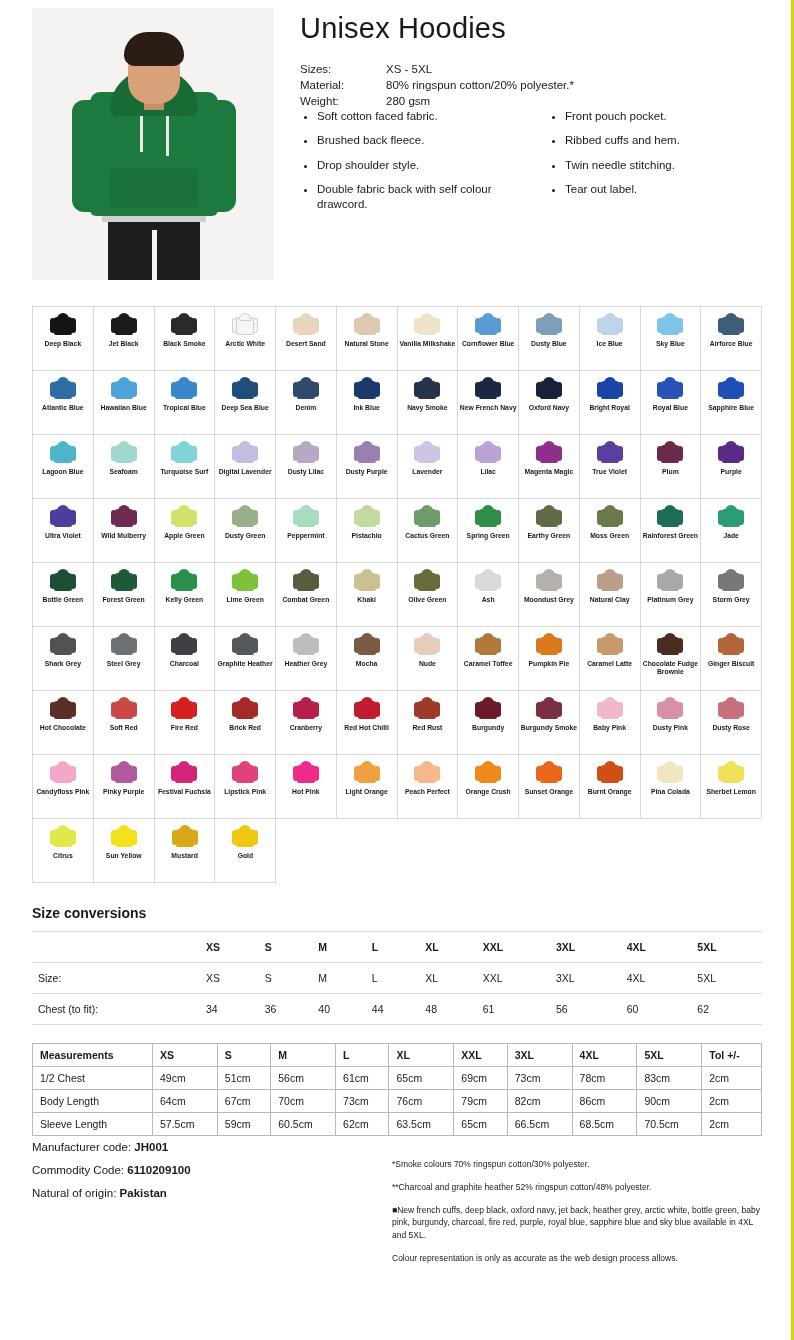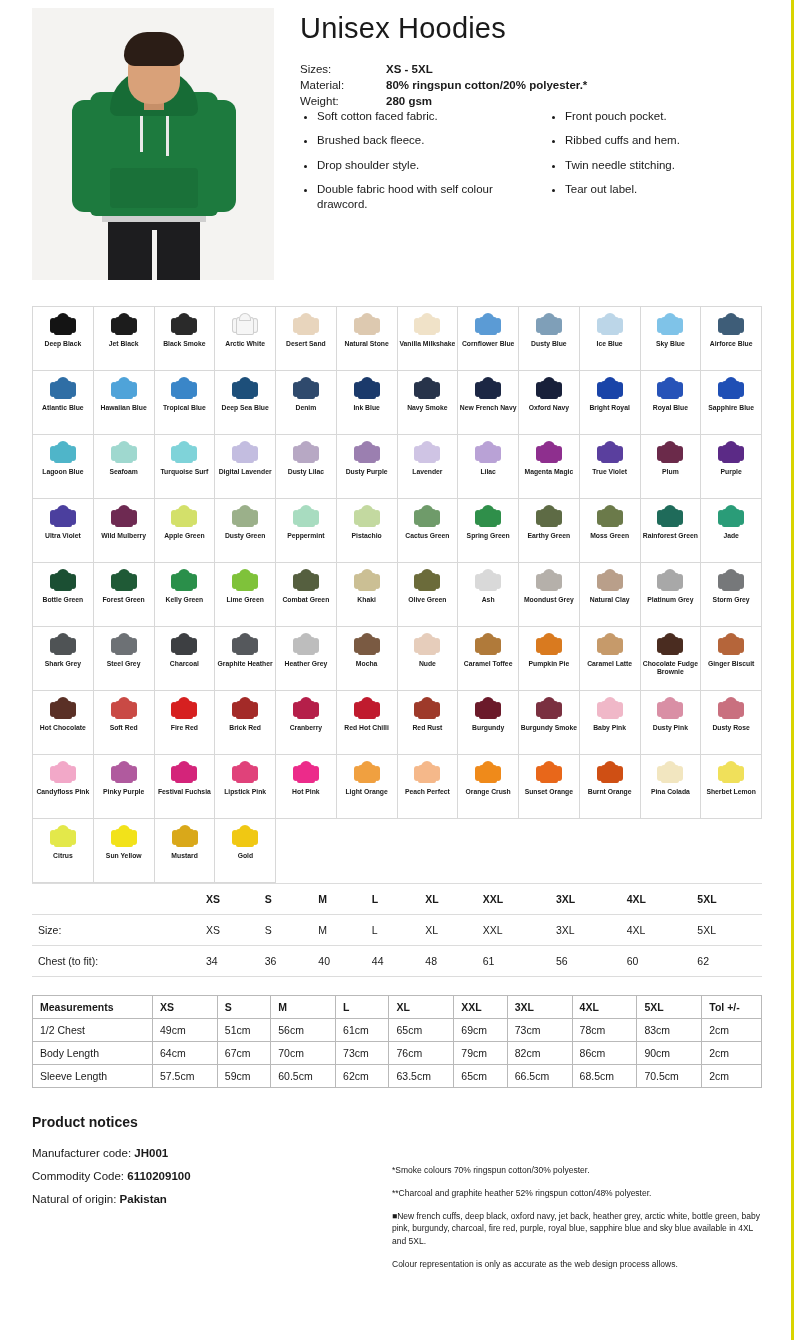--- a/index.html
+++ b/index.html
@@ -35,21 +35,21 @@
   .fig-neck  { position:absolute; left:112px; top:84px; width:20px; height:18px; background:#c68f68;}
   .fig-string-l{position:absolute; left:108px; top:108px; width:3px; height:36px; background:#e9e9e9;}
   .fig-string-r{position:absolute; left:134px; top:108px; width:3px; height:40px; background:#e9e9e9;}
   .fig-pocket{position:absolute; left:78px; top:160px; width:88px; height:40px; background:#1a7139; border-radius:4px;}
 
   .header-info { flex: 1 1 auto; padding-top: 4px; }
   h1.title { font-size: 29px; font-weight: 400; margin: 0 0 16px; letter-spacing: .2px; }
   table.spec { border-collapse: collapse; font-size: 11.5px; }
   table.spec td { padding: 2px 0; vertical-align: top; }
   table.spec td.k { width: 86px; color:#222; }
-  table.spec td.v { font-weight: bold; }
+  table.spec td.v { font-weight: normal; }
   h2.features { font-size: 14.5px; margin: 20px 0 8px; }
   .feature-cols { display: flex; gap: 30px; font-size: 11.5px; }
   .feature-cols ul { margin: 0; padding-left: 17px; }
   .feature-cols ul li { margin-bottom: 10px; line-height: 1.25; }
   .col-a { width: 218px; }
   .col-b { width: 200px; }
 
   
   .swatch-grid { margin-top: 26px; border-left:1px solid #d8d8d8; border-top:1px solid #d8d8d8; width: 730px; }
   .swatch-row { display:flex; }
@@ -130,21 +130,21 @@
         </tr>
       </tbody>
         </table>
 
       <div class="feature-cols">
         <div class="col-a">
           <ul>
             <li>Soft cotton faced fabric.</li>
             <li>Brushed back fleece.</li>
             <li>Drop shoulder style.</li>
-            <li>Double fabric hood with self colour drawcord.</li>
+            <li>Double fabric back with self colour drawcord.</li>
           </ul>
         </div>
         <div class="col-b">
           <ul>
             <li>Front pouch pocket.</li>
             <li>Ribbed cuffs and hem.</li>
             <li>Twin needle stitching.</li>
             <li>Tear out label.</li>
           </ul>
         </div>
@@ -1066,20 +1066,21 @@
             <div class="al" style="background: rgb(240, 200, 19);"></div>
             <div class="ar" style="background: rgb(240, 200, 19);"></div>
             <div class="b" style="background: rgb(240, 200, 19);"></div>
             <div class="h" style="background: rgb(240, 200, 19);"></div>
           </div>
           <div class="sw-label">Gold</div>
         </div>
       </div>
     </div>
 
+  <h3 class="section">Size conversions</h3>
   <table class="conv" id="conv-table">
       <thead>
         <tr>
           <th class="lbl"></th>
           <th>XS</th>
           <th>S</th>
           <th>M</th>
           <th>L</th>
           <th>XL</th>
           <th>XXL</th>
@@ -1168,21 +1169,20 @@
           <td>63.5cm</td>
           <td>65cm</td>
           <td>66.5cm</td>
           <td>68.5cm</td>
           <td>70.5cm</td>
           <td>2cm</td>
         </tr>
       </tbody>
     </table>
 
-  <h3 class="notices">Product notices</h3>
   <div class="notice-wrap">
     <div class="notice-left" id="notice-left">
         <div><span>Manufacturer code:</span> <b>JH001</b></div>
         <div><span>Commodity Code:</span> <b>6110209100</b></div>
         <div><span>Natural of origin:</span> <b>Pakistan</b></div>
       </div>
     <div class="notice-right" id="notice-right">
         <p>*Smoke colours 70% ringspun cotton/30% polyester.</p>
         <p>**Charcoal and graphite heather 52% ringspun cotton/48% polyester.</p>
         <p>■New french cuffs, deep black, oxford navy, jet back, heather grey, arctic white, bottle green, baby pink, burgundy, charcoal, fire red, purple, royal blue, sapphire blue and sky blue available in 4XL and 5XL.</p>

